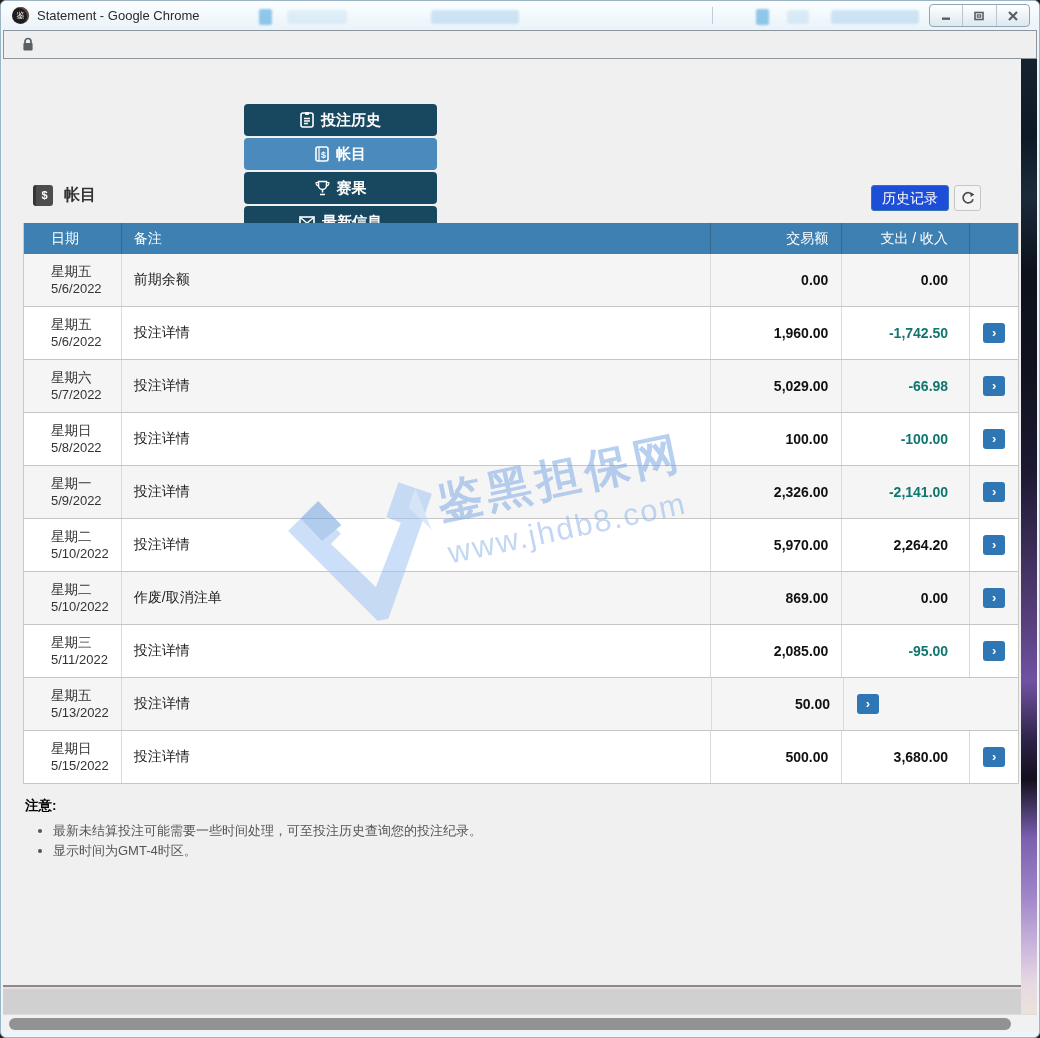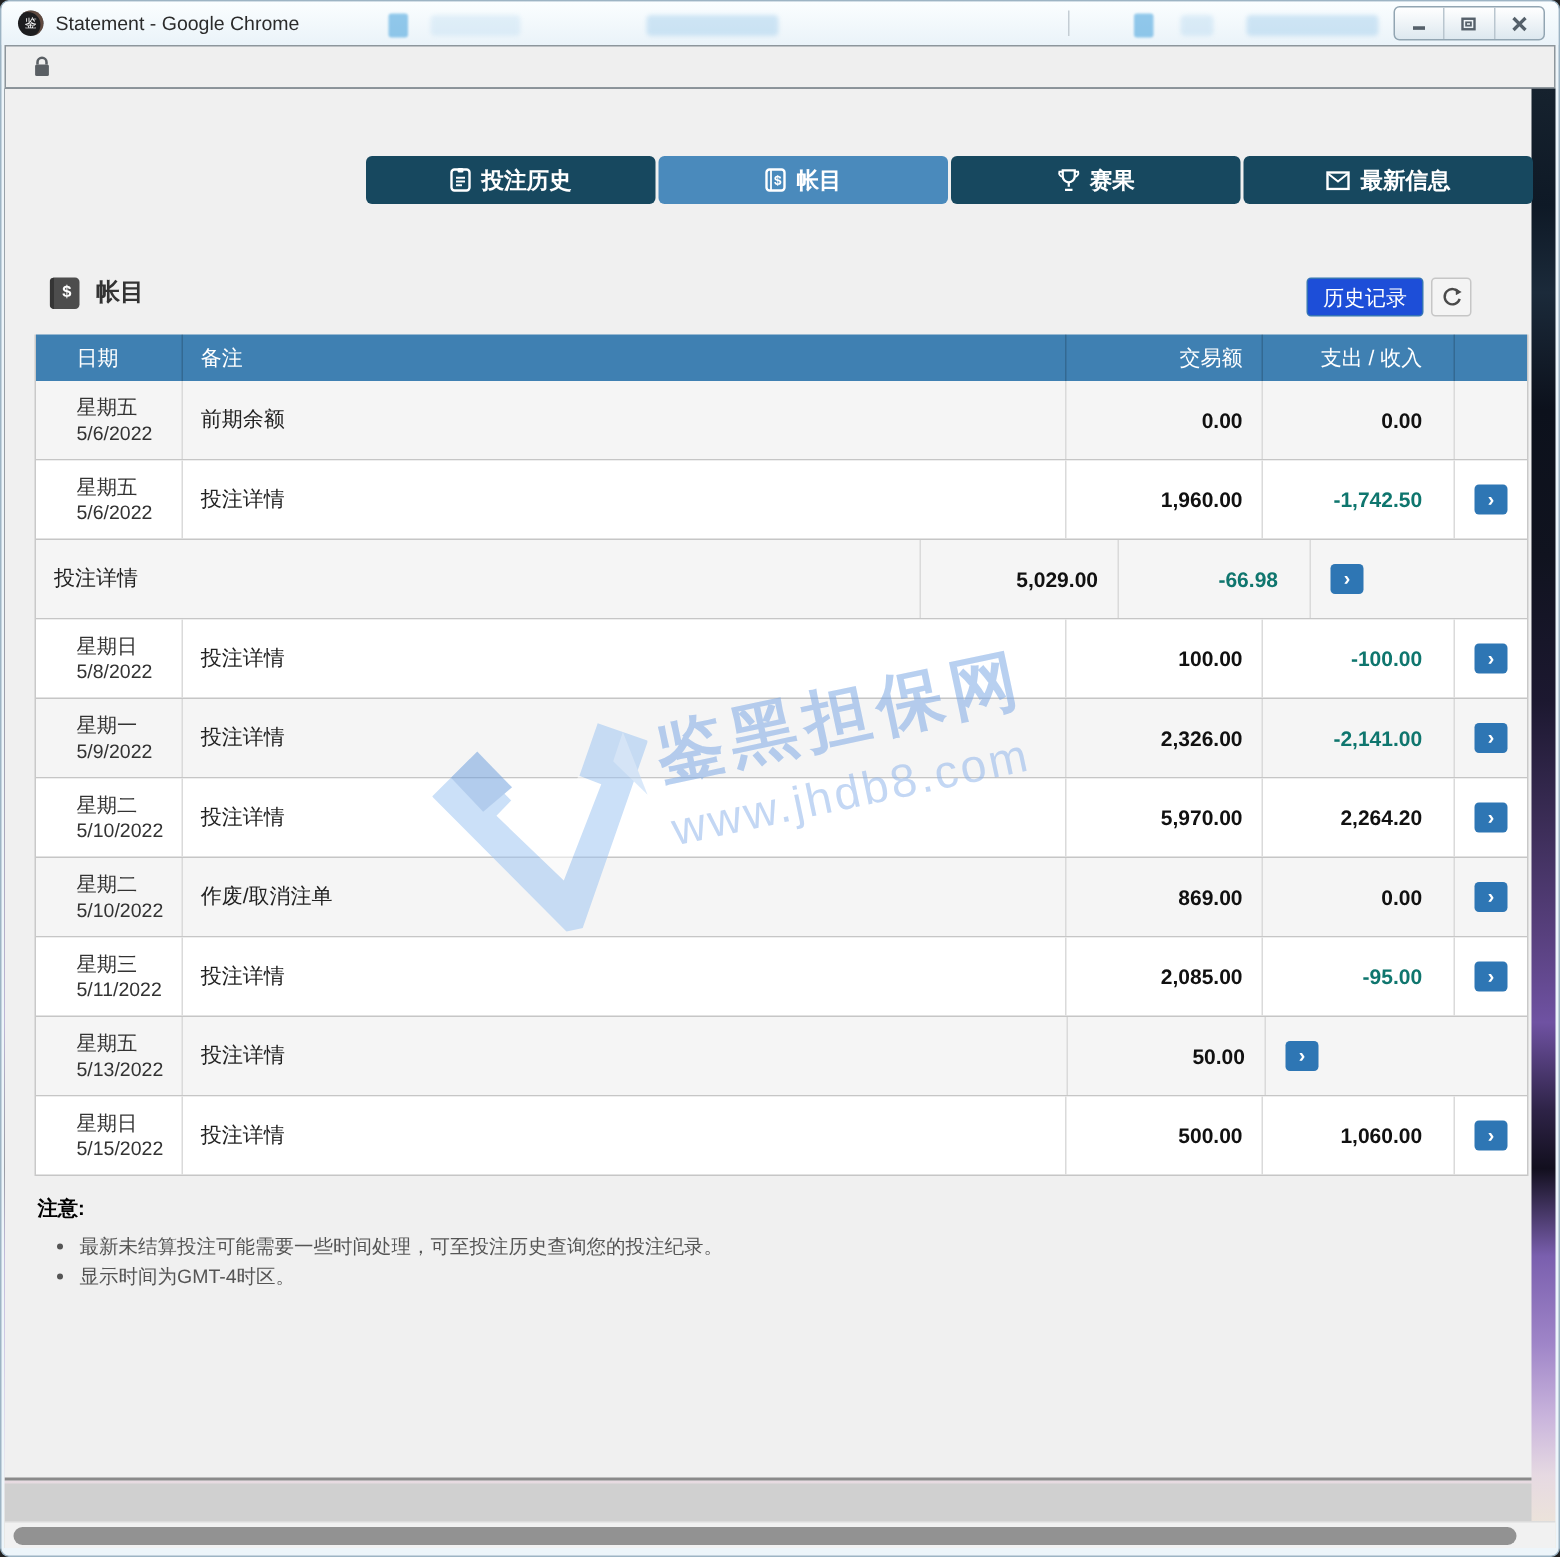--- a/index.html
+++ b/index.html
@@ -29,21 +29,21 @@
   
   .viewport { position:absolute; top:58px; left:2px; right:2px; bottom:5px; background:linear-gradient(180deg,
       #16222e 0%, #0e1926 8%, #1b2a3a 14%, #0c111c 22%, #10131f 32%, #1c1830 42%, #3a2c55 50%, #58407e 58%,
       #6f52a2 64%, #2e2347 70%, #120f1e 74%, #7a5fae 80%, #9f85c8 86%, #c9b4dc 91%, #e6d9e2 95%, #efe8d6 100%); overflow:hidden; }
   .page-content { position:absolute; left:0; top:0; width:1018px; height:928px; background:#f0f0f0; border-bottom:2px solid #8a8a8a; }
   .page-under { position:absolute; left:0; top:930px; width:1018px; height:46px; background:#d0d0d0; }
   .h-scrollbar { position:absolute; left:0; right:0; bottom:0; height:18px; background:#f1f1f1; border-top:1px solid #dcdcdc; }
   .h-scrollbar .thumb { position:absolute; left:6px; top:3px; width:1002px; height:12px; background:#929292; border-radius:6px; }
 
   
-  .nav-tabs { position:absolute; left:241px; top:45px; display:flex; gap:2px; }
+  .nav-tabs { position:absolute; left:241px; top:45px; display:flex; gap:2px;flex-direction:column; }
   .nav-tab { width:193px; height:32px; background:#17485f; color:#fff; border-radius:4px; display:flex; align-items:center; justify-content:center; gap:7px; font-size:15px; font-weight:bold; cursor:pointer; }
   .nav-tab.active { background:#4a8abc; }
   .nav-tab svg { display:block; }
 
   
   .section-row { position:absolute; left:30px; top:126px; width:958px; height:27px; }
   .section-title-wrap { position:absolute; left:0; top:0; display:flex; align-items:center; gap:11px; }
   .book-icon { width:20px; height:21px; background:#4d4d4d; border-radius:3px; border-left:3px solid #353535; color:#fff; font-size:11px; font-weight:bold; text-align:center; line-height:21px; }
   .section-title { font-size:16px; font-weight:600; color:#333; }
   .section-actions { position:absolute; right:10px; top:0; display:flex; gap:5px; }
@@ -227,20 +227,26 @@
               </div>
     <div class="cell col-net">
                 <span class="c-net neg">-1,742.50</span>
               </div>
     <div class="cell col-act">
                 <button class="detail-btn">›</button>
               </div>
   </div>
 
   <div class="trow odd">
+    <div class="cell col-date">
+      <div class="datebox">
+        <span class="c-day">星期六</span>
+        <span class="c-date">5/7/2022</span>
+      </div>
+    </div>
     <div class="cell col-note">
                 <span class="c-note">投注详情</span>
               </div>
     <div class="cell col-amount">
                 <span class="c-amount">5,029.00</span>
               </div>
     <div class="cell col-net">
                 <span class="c-net neg">-66.98</span>
               </div>
     <div class="cell col-act">
@@ -378,21 +384,21 @@
         <span class="c-date">5/15/2022</span>
       </div>
     </div>
     <div class="cell col-note">
                 <span class="c-note">投注详情</span>
               </div>
     <div class="cell col-amount">
                 <span class="c-amount">500.00</span>
               </div>
     <div class="cell col-net">
-                <span class="c-net">1,060.00</span>
+                <span class="c-net">3,680.00</span>
               </div>
     <div class="cell col-act">
                 <button class="detail-btn">›</button>
               </div>
   </div>
 </div>
       </div>
 
       <div class="watermark">
         <svg width="148" height="138" viewBox="0 0 100 92">

